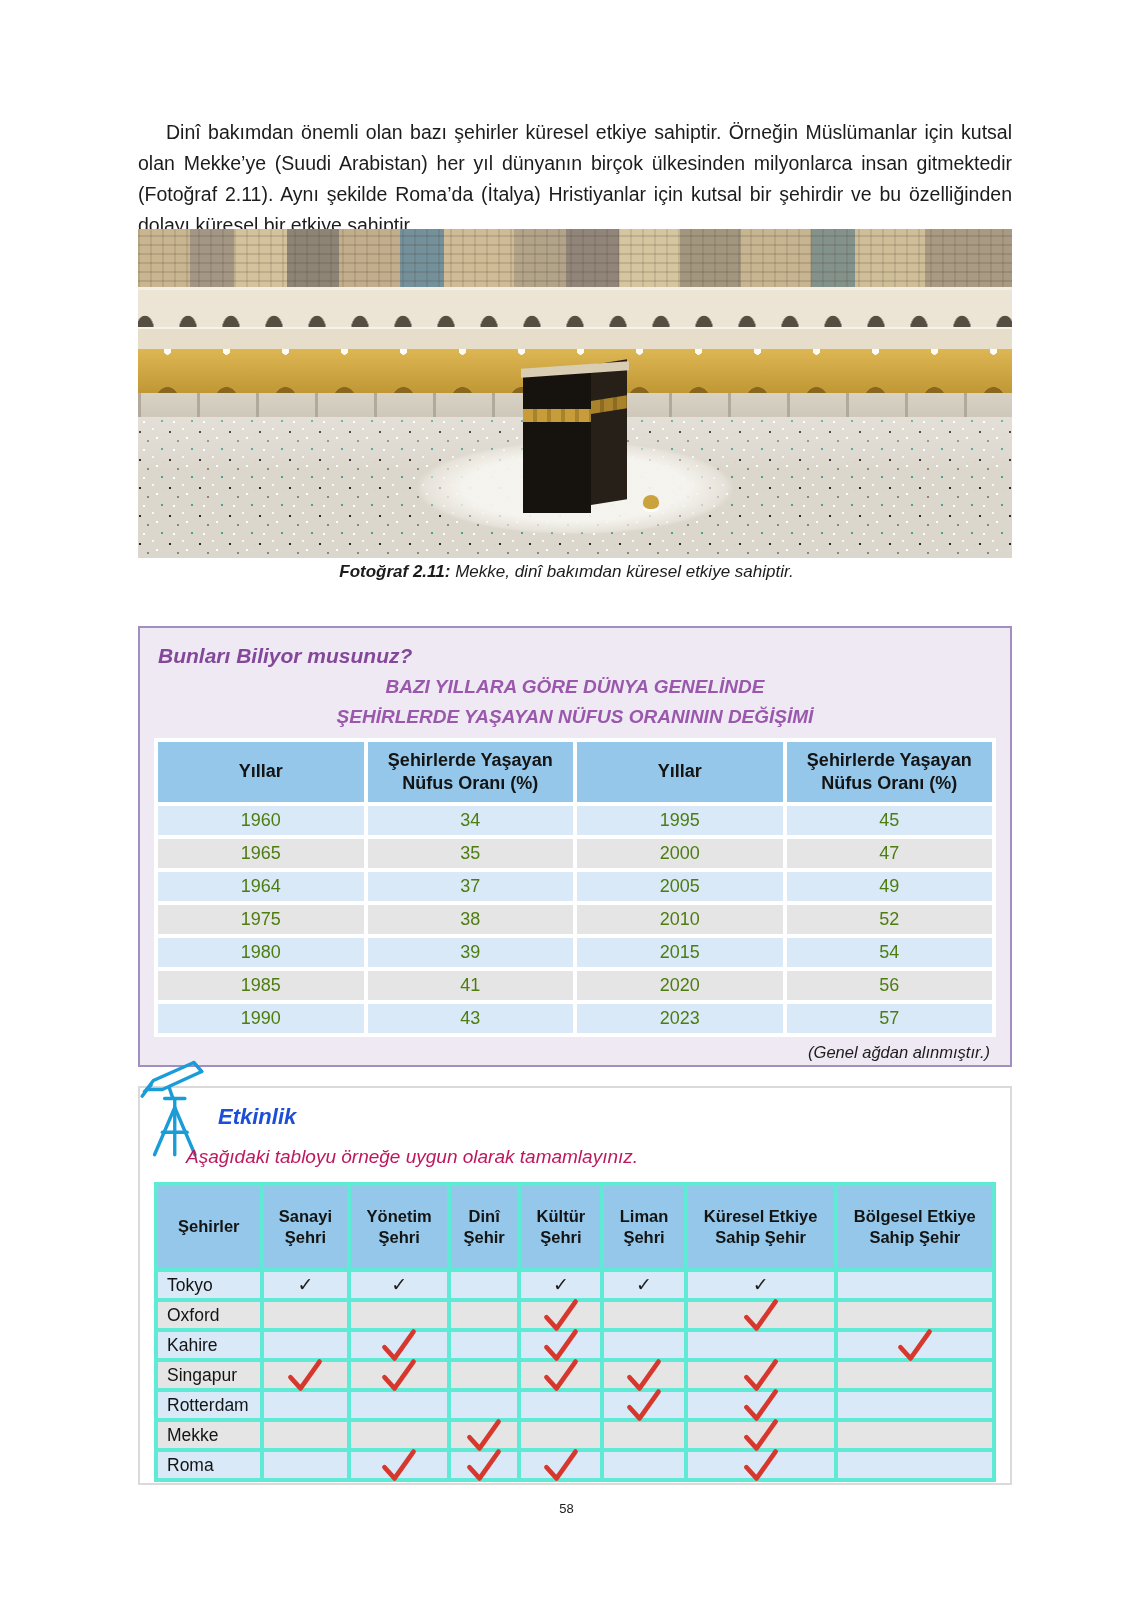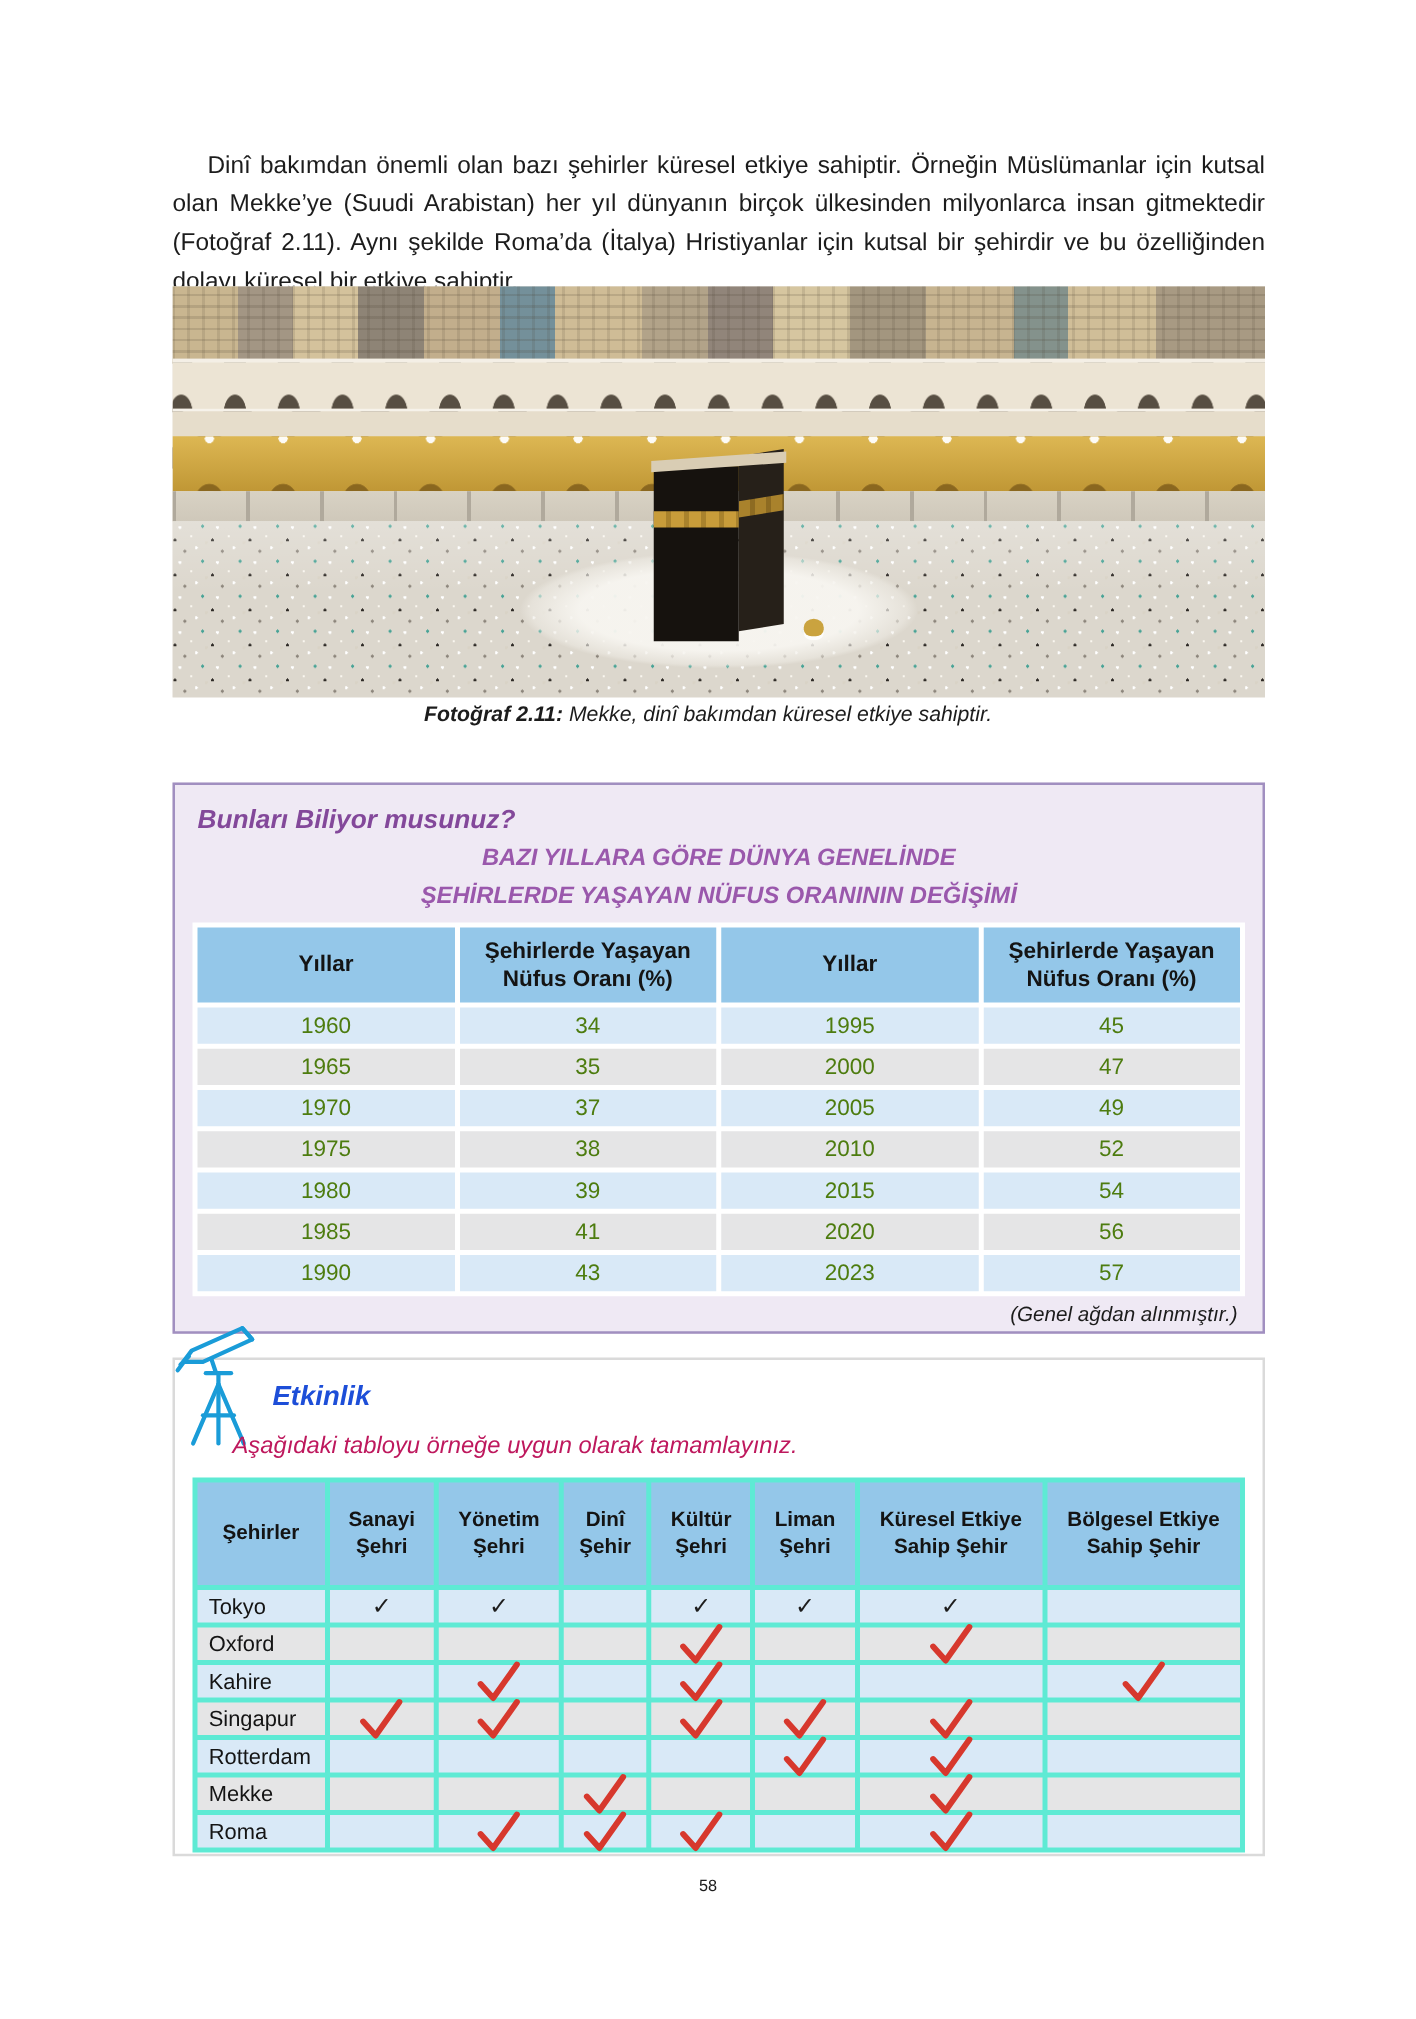--- a/index.html
+++ b/index.html
@@ -152,21 +152,21 @@
             <td>1995</td>
             <td>45</td>
           </tr>
           <tr class="stripe-gray">
             <td>1965</td>
             <td>35</td>
             <td>2000</td>
             <td>47</td>
           </tr>
           <tr class="stripe-blue">
-            <td>1970</td>
+            <td>1964</td>
             <td>37</td>
             <td>2005</td>
             <td>49</td>
           </tr>
           <tr class="stripe-gray">
             <td>1975</td>
             <td>38</td>
             <td>2010</td>
             <td>52</td>
           </tr>

